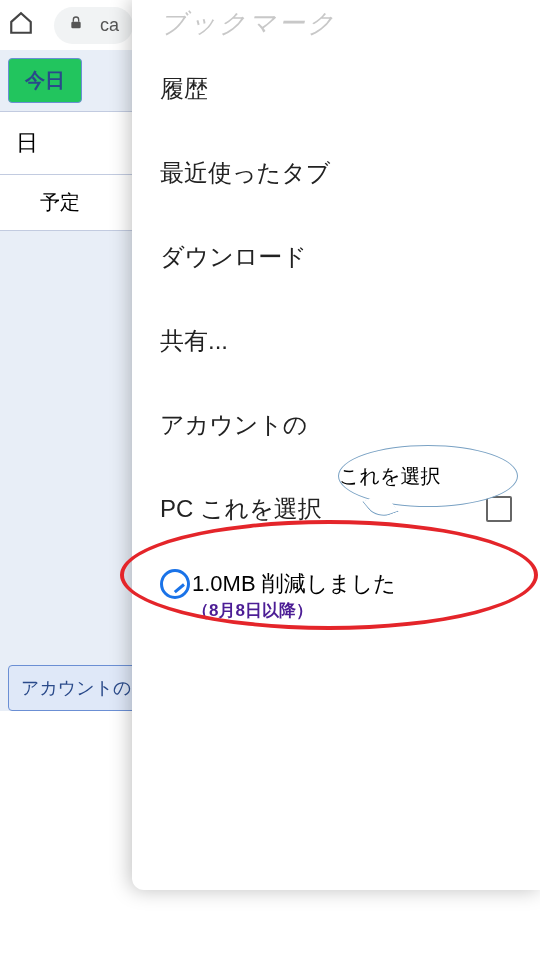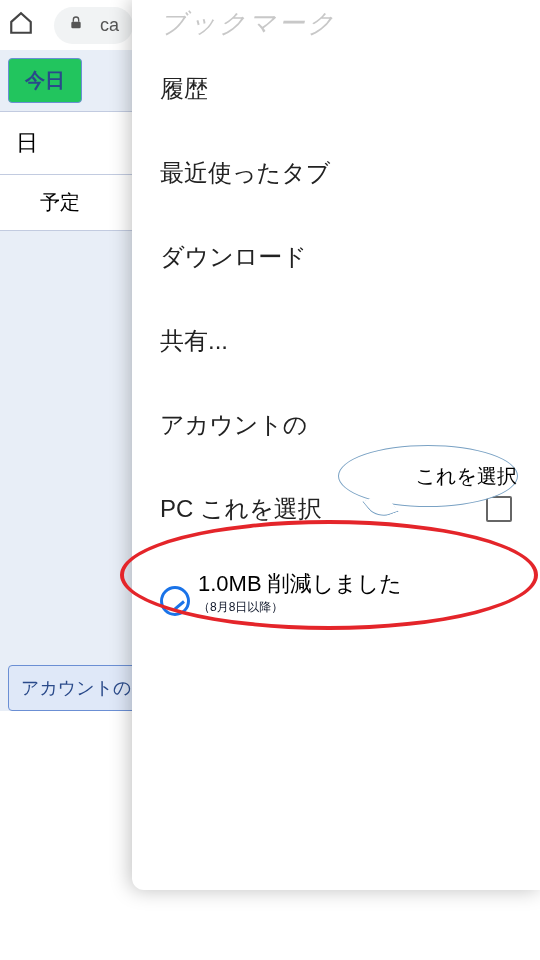--- a/index.html
+++ b/index.html
@@ -28,43 +28,43 @@
       background: #fff;
       box-shadow: -2px 0 20px rgba(0,0,0,0.25);
       border-radius: 0 0 0 12px;
       padding-top: 0;
       z-index: 10;
     }
     .menu-header { color: #c8c8c8; font-size: 26px; font-style: italic; letter-spacing: 3px; padding: 6px 28px; }
     .menu-item { padding: 26px 28px; font-size: 24px; color: #222; display: flex; align-items: center; justify-content: space-between; }
     .menu-item .cb { width: 26px; height: 26px; border: 2.5px solid #666; border-radius: 2px; }
     
-    .data-saved { display: flex; align-items: flex-end; gap: 8px; padding: 18px 28px; }
+    .data-saved { display: flex; align-items: flex-start; gap: 2px; padding: 18px 28px; }
     .gauge-icon { width: 30px; height: 30px; border: 3px solid #1a73e8; border-radius: 50%; position: relative; flex: 0 0 auto; }
     .gauge-icon::after { content:""; position:absolute; width: 12px; height: 3px; background:#1a73e8; top: 11px; left: 9px; transform: rotate(-40deg); transform-origin: right center; }
     .ds-title { font-size: 22px; }
-    .ds-sub { font-size: 12px; color: #0f172a; }
+    .ds-sub { font-size: 17px; color: #4c1d95; font-weight: bold; }
     
     .red-ellipse {
       position: absolute;
       border: 4px solid #e4252a;
       border-radius: 50%;
       width: 418px; height: 110px;
       left: 120px; top: 520px;
       z-index: 20;
       pointer-events: none;
     }
     .bubble {
       position: absolute;
       left: 338px; top: 445px;
       width: 180px; height: 62px;
       border: 1.5px solid #7aa2c4;
       border-radius: 50%;
       background: #fff;
-      display: flex; align-items: center; justify-content: flex-end;
+      display: flex; align-items: center; justify-content: flex-start;
       font-size: 20px; z-index: 25;
       pointer-events: none;
     }
     .bubble::after {
       content: "";
       position: absolute;
       left: 30px; bottom: -12px;
       width: 22px; height: 22px;
       border-left: 1.5px solid #7aa2c4;
       border-bottom: 1.5px solid #7aa2c4;

